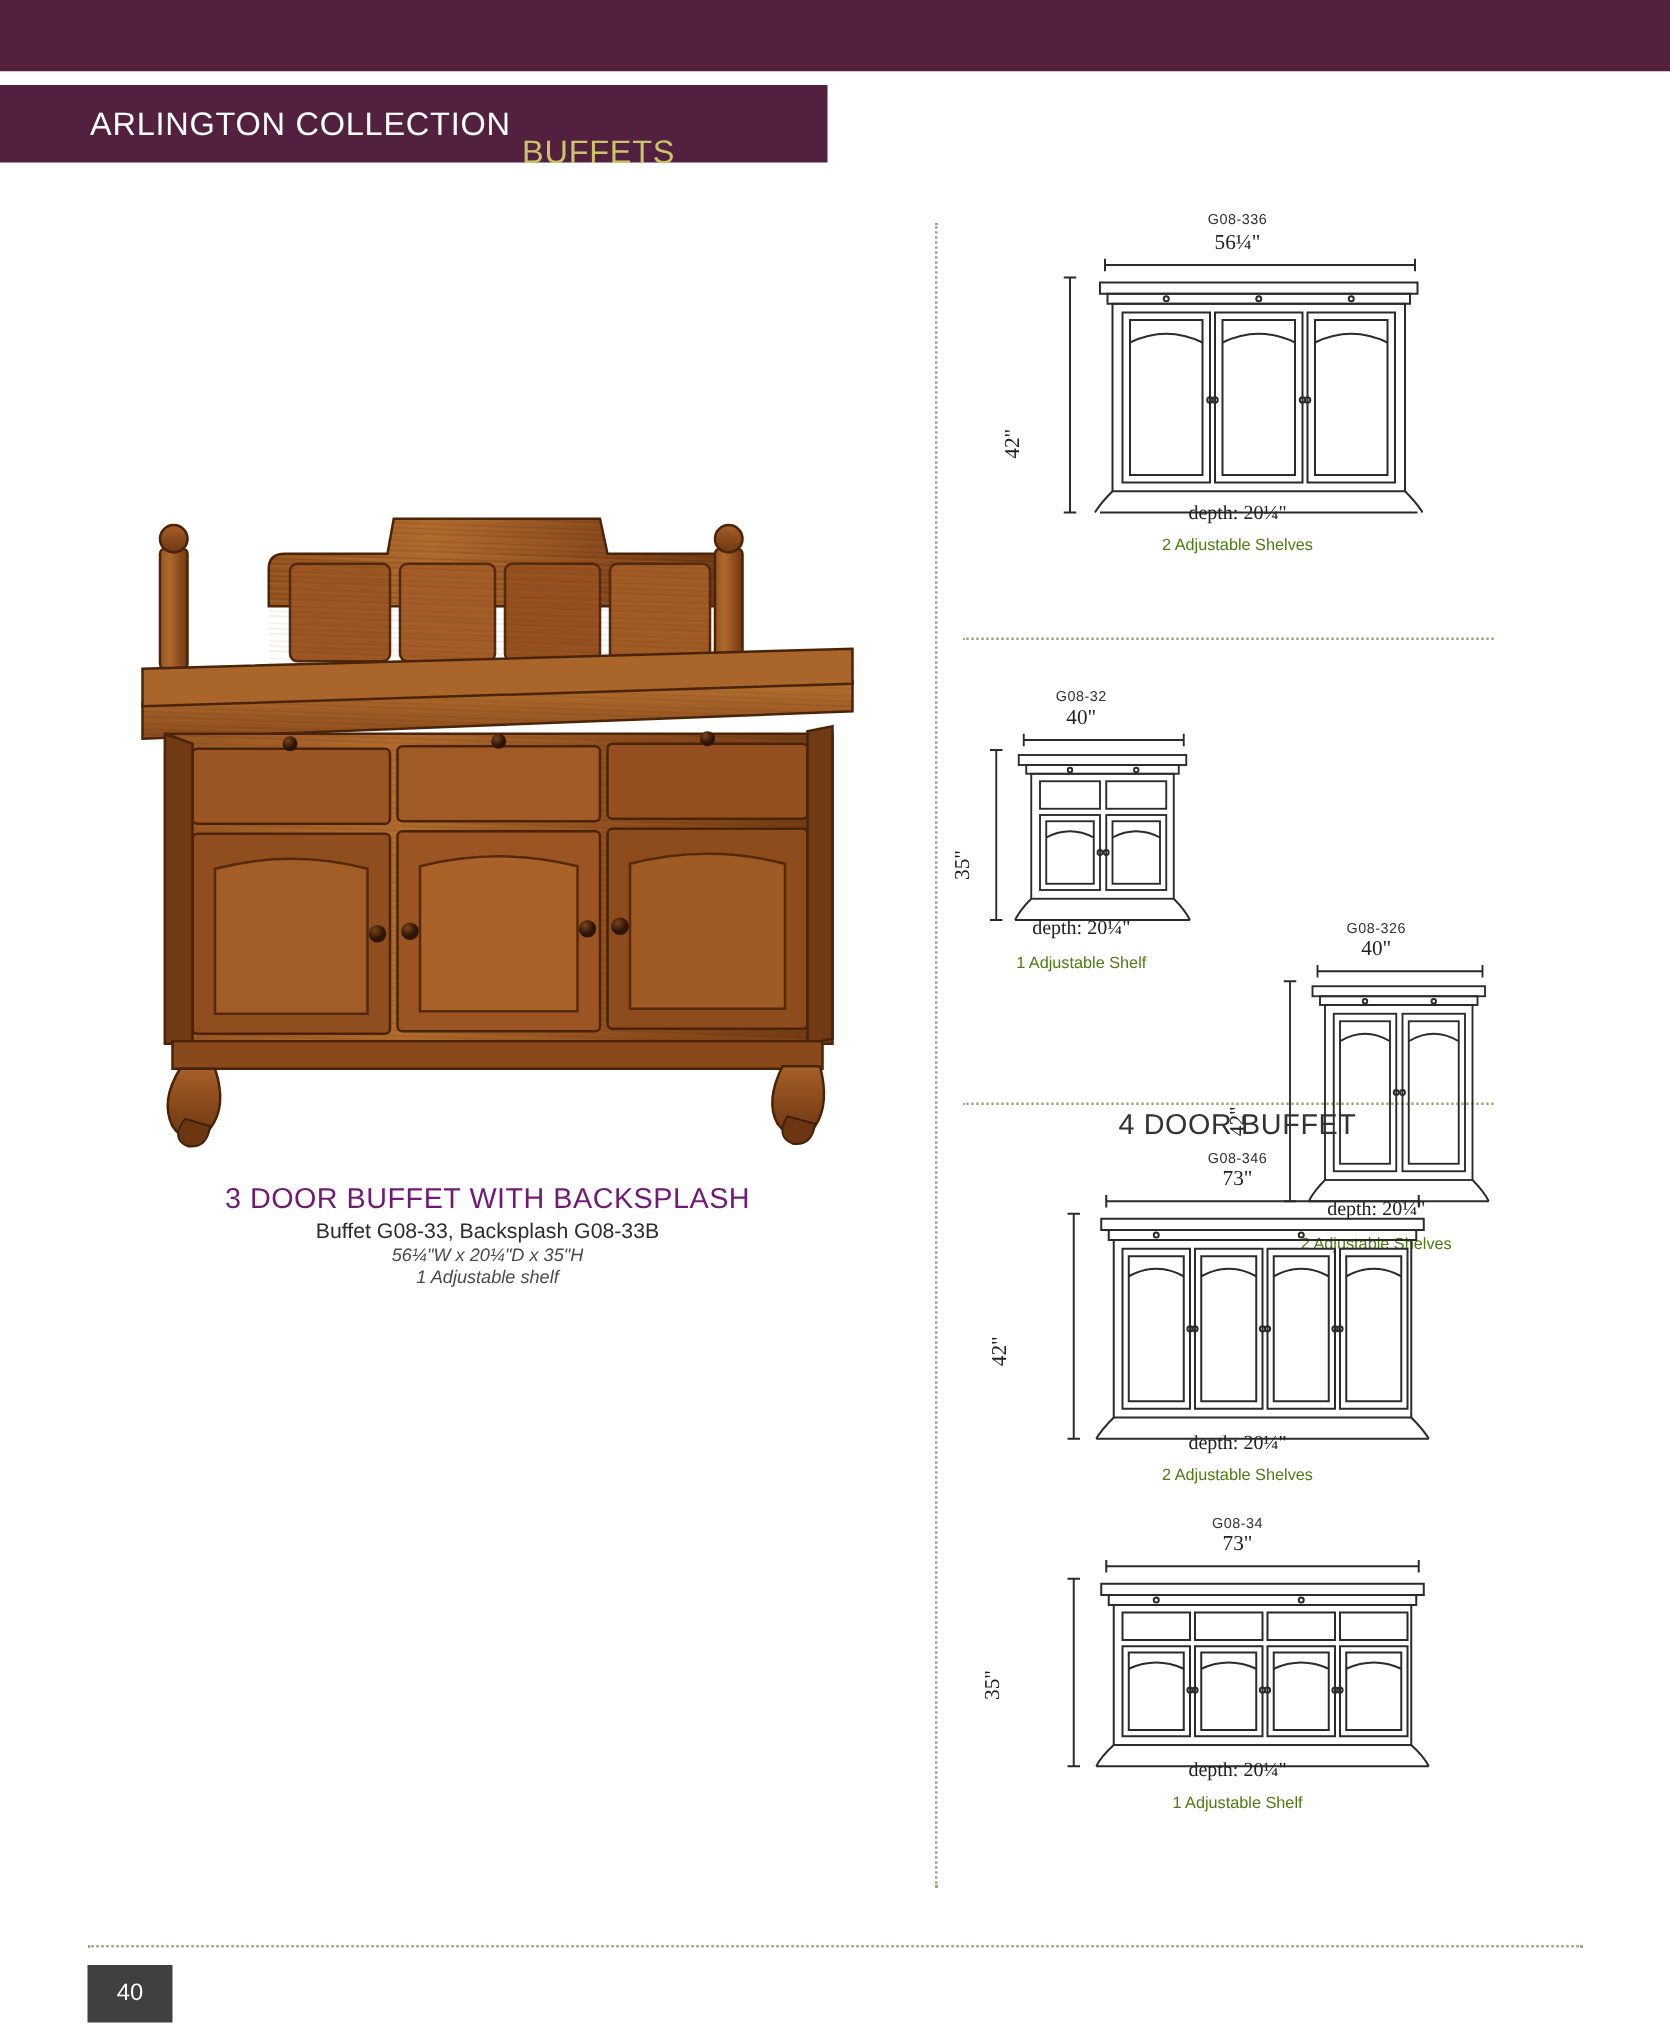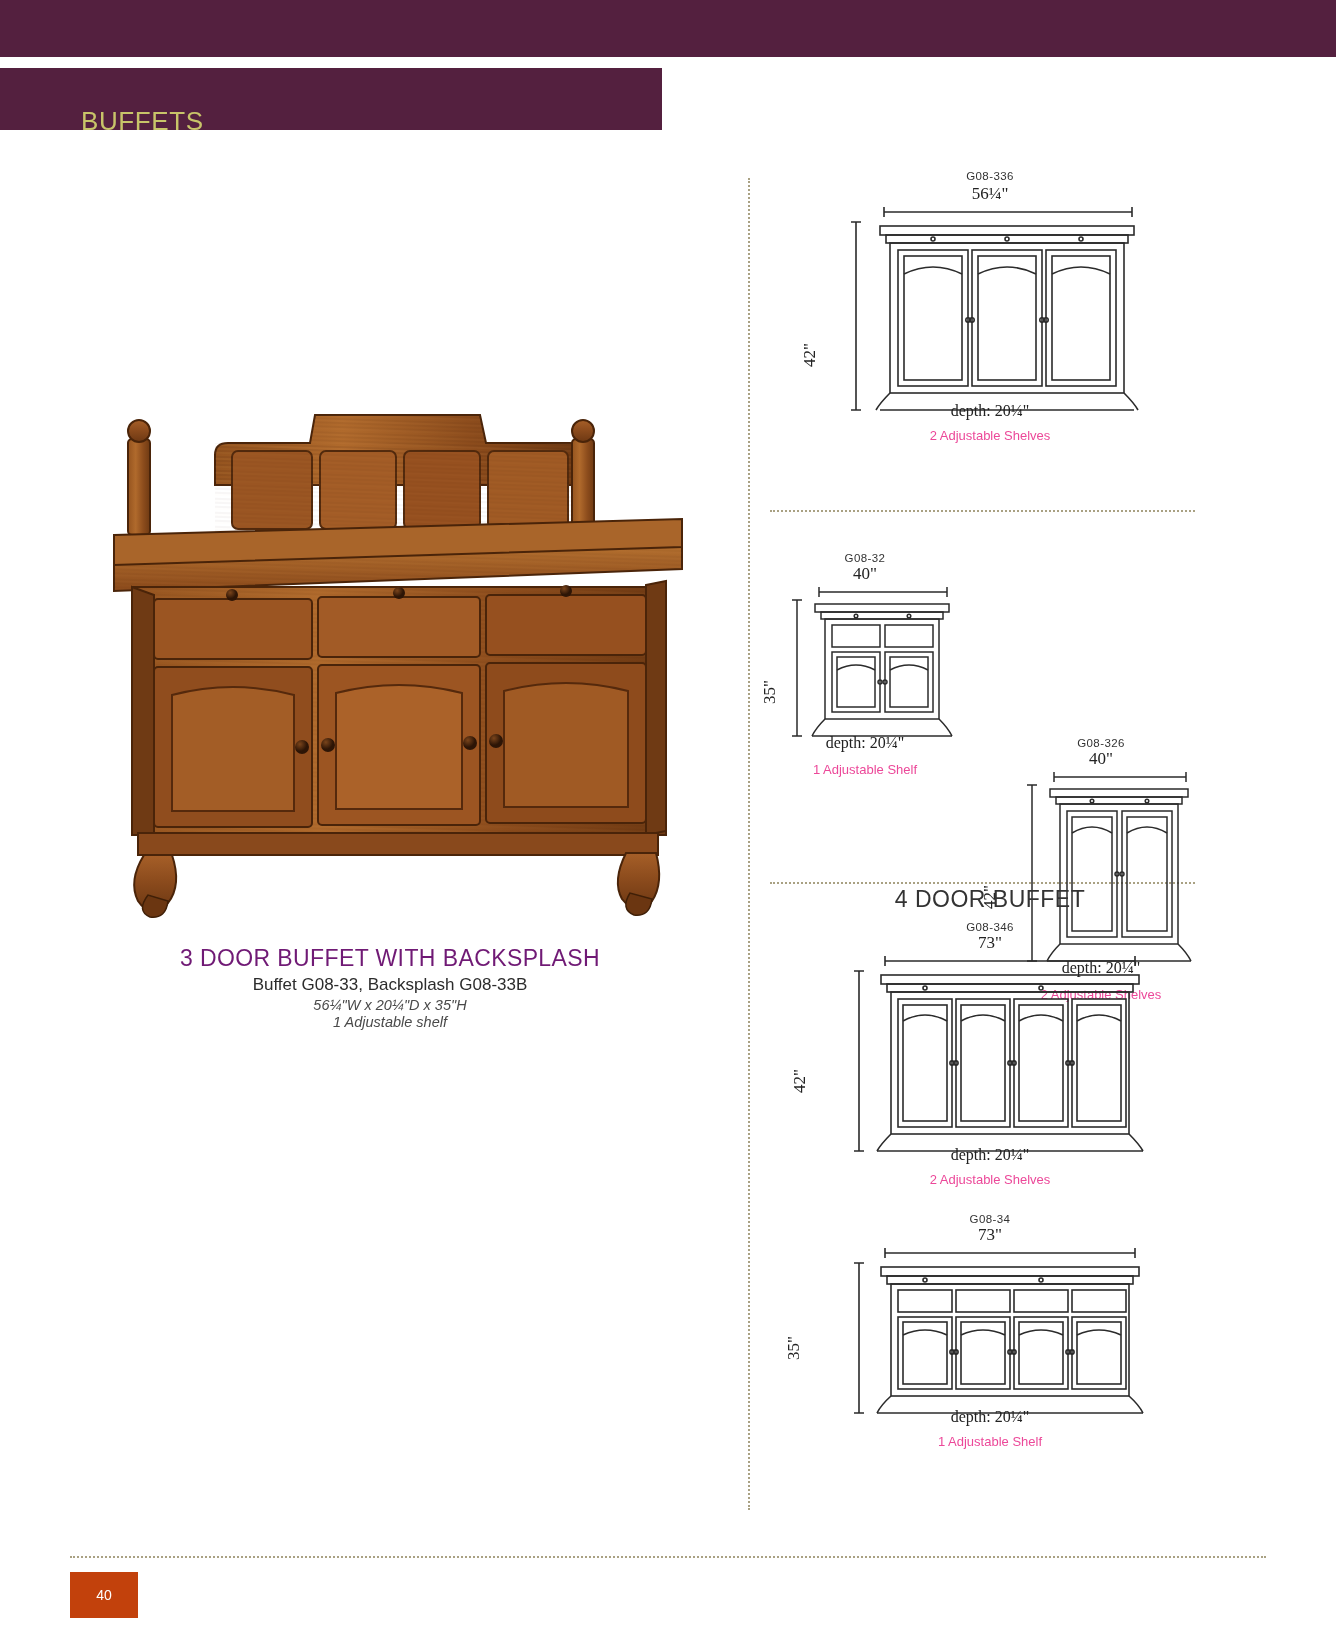--- a/index.html
+++ b/index.html
@@ -129,21 +129,21 @@
   }
   .model-code {
     text-align: center;
     font-size: 11.5px;
     color: #333333;
     letter-spacing: 0.4px;
   }
   .shelf-note {
     text-align: center;
     font-size: 13px;
-    color: #ec4899;
+    color: #4d7c0f;
   }
   .dim-w {
     text-align: center;
     font-size: 17px;
     color: #222222;
     font-family: "Liberation Serif", serif;
   }
   .dim-depth {
     text-align: center;
     font-size: 16px;
@@ -163,34 +163,35 @@
 
   .row2 { position: relative; height: 300px; }
   .sub-left { position: absolute; left: 0; top: 40px; width: 210px; }
   .sub-right { position: absolute; left: 222px; top: 0; width: 238px; }
 
   
   .page-badge {
     position: absolute;
     left: 70px; top: 1572px;
     width: 68px; height: 46px;
-    background: #c2410c;
+    background: #404040;
     color: #ffffff;
     display: flex;
     align-items: center;
     justify-content: center;
-    font-size: 14px;
+    font-size: 19px;
   }
 </style>
 </head>
 <body>
 
 <div class="top-bar"></div>
 
 <div class="title-bar">
+  <span class="title-main">ARLINGTON COLLECTION</span>
   <span class="title-accent">BUFFETS</span>
 </div>
 
 <div class="left-panel">
 
   <div class="photo-wrap">
     <svg class="buffet-photo" width="580" height="530" viewBox="0 0 580 530">
       <defs>
         <linearGradient id="wood1" x1="0" y1="0" x2="0" y2="1">
           <stop offset="0%" stop-color="#a65f28"></stop>

